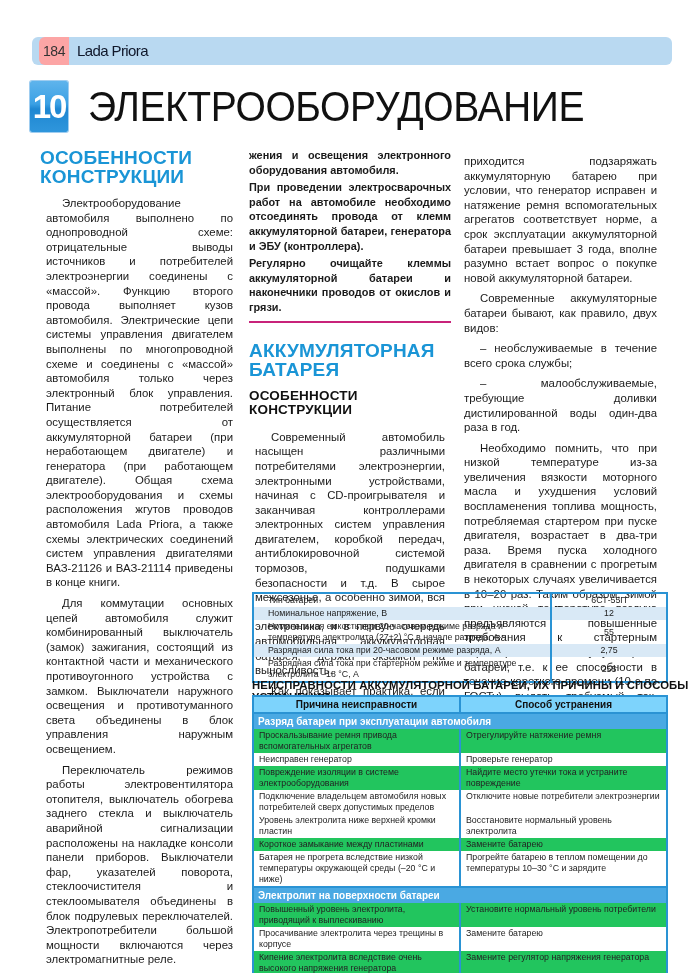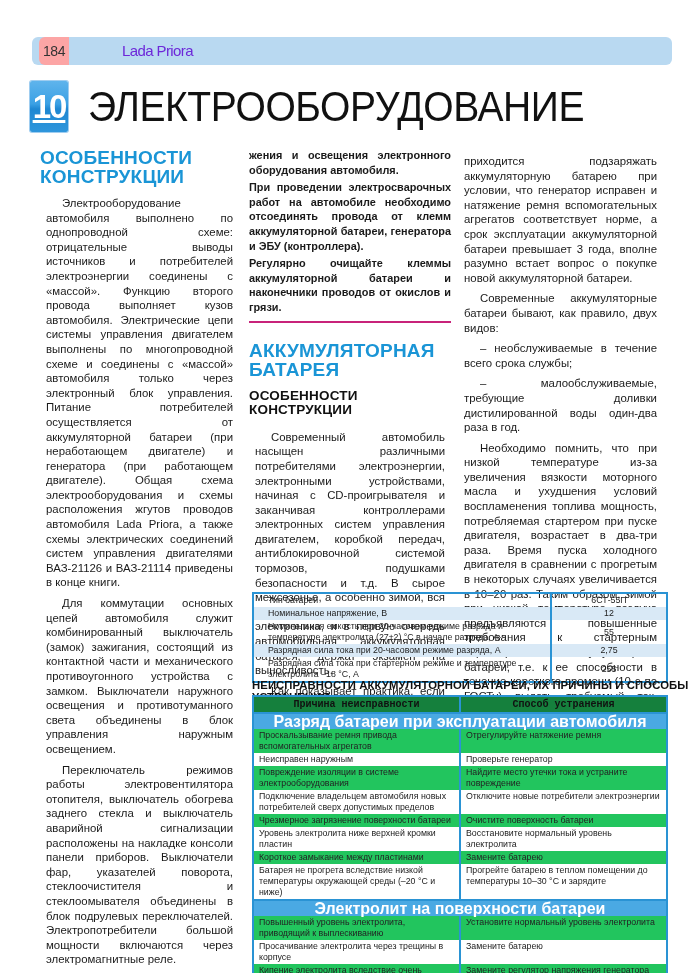--- a/index.html
+++ b/index.html
@@ -1,44 +1,44 @@
 <!DOCTYPE html>
 <html><head>
 <meta charset="utf-8">
 <style>
   html, body { margin:0; padding:0; background:#ffffff; }
   body { width:700px; height:973px; position:relative; overflow:hidden; font-family:"Liberation Sans", sans-serif; color:#1a1a1a; }
   .header-bar { position:absolute; left:32px; top:37px; width:640px; height:28px; background:#b9d9f1; border-radius:6px; }
   .page-num-box { position:absolute; left:32px; top:37px; width:30px; height:28px; background:#fca5a5; border-radius:6px 0 0 6px; font-family:"Liberation Sans", sans-serif; font-size:14px; color:#333; line-height:28px; text-align:center; letter-spacing:-0.5px;margin-left:7px; }
-  .book-title { position:absolute; left:77px; top:37px; font-size:15px; color:#6d28d9; line-height:28px; letter-spacing:-0.6px;margin-left:45px; }
-  .chapter-box { position:absolute; left:30px; top:81px; width:38px; height:51px; background:linear-gradient(#5fb4ec 0%, #3aa0e4 45%, #1e87d2 55%, #2f96dc 100%); border-radius:2px; box-shadow:0 0 0 1px #9fcdf0; color:#fff; font-size:33px; font-weight:bold; text-align:center; line-height:51px; letter-spacing:-2px;text-decoration:underline; }
+  .book-title { position:absolute; left:77px; top:37px; font-size:15px; color:#0f172a; line-height:28px; letter-spacing:-0.6px; }
+  .chapter-box { position:absolute; left:30px; top:81px; width:38px; height:51px; background:linear-gradient(#5fb4ec 0%, #3aa0e4 45%, #1e87d2 55%, #2f96dc 100%); border-radius:2px; box-shadow:0 0 0 1px #9fcdf0; color:#fff; font-size:33px; font-weight:bold; text-align:center; line-height:51px; letter-spacing:-2px; }
   .chapter-title { position:absolute; left:88px; top:80px; font-size:42px; color:#111; letter-spacing:-0.5px; line-height:54px; transform:scaleX(0.93); transform-origin:left; }
   .col { position:absolute; font-size:11.4px; line-height:14.6px; text-align:justify; }
   .col p { margin:6px; text-indent:16px; }
   .col1 { left:40px; top:148px; width:199px; }
   .col2 { left:249px; top:148px; width:202px; }
   .col3 { left:458px; top:148px; width:205px; }
   .sec-title { color:#1a95d6; font-weight:bold; font-size:19px; line-height:19px; letter-spacing:0.2px; margin:0 0 10px 0; }
   .sub-title { font-weight:bold; font-size:13.5px; margin:10px 0 12px 0; color:#111; letter-spacing:0.2px; }
   .warn-head { color:#c8237a; font-weight:bold; font-size:13px; border-top:2px solid #c8237a; border-bottom:2px solid #c8237a; padding:2px 0 1px 0; margin:10px 0 4px 0; letter-spacing:0.3px; }
   .warn p { font-weight:bold; text-indent:0; margin:0 0 3px 0; font-size:10.9px; line-height:14.6px; }
   .warn-end { border-bottom:2px solid #c8237a; padding-bottom:3px; margin-bottom:18px; }
   .table-title { position:absolute; font-weight:bold; font-size:11.3px; color:#111; letter-spacing:0.1px; }
   table { position:absolute; border-collapse:collapse; font-size:8.8px; line-height:11px; }
   .spec { left:252px; top:592px; width:416px; border:2px solid #2a93d4; }
   .spec td { padding:1px 14px; border-right:2px solid #2a93d4; color:#222; }
   .spec td.v { text-align:center; border-right:none; width:86px; }
   .spec tr.alt td { background:#d9e9f6; }
   .faults { left:252px; top:695px; width:416px; border:2px solid #2a93d4; }
-  .faults th { font-size:10px; font-weight:bold; padding:2px 4px; border-right:2px solid #2a93d4; color:#111; background:#15803d;font-family:Liberation Mono, monospace; }
+  .faults th { font-size:10px; font-weight:bold; padding:2px 4px; border-right:2px solid #2a93d4; color:#111; background:#7dd3fc; }
   .faults th:last-child { border-right:none; }
   .faults td { padding:1px 5px; border-right:2px solid #2a93d4; vertical-align:top; color:#222; width:50%; }
   .faults td:last-child { border-right:none; }
   .faults tr.alt td { background:#22c55e; }
-  .faults tr.group td { background:#4aa9e3; color:#fff; font-weight:bold; text-align:center; font-size:16px; padding:2px 4px; border-top:2px solid #2a93d4; }
+  .faults tr.group td { background:#4aa9e3; color:#fff; font-weight:bold; text-align:left; font-size:10px; padding:2px 4px; border-top:2px solid #2a93d4; }
 </style>
 </head>
 <body>
 
 <div class="header-bar"></div>
 <div class="page-num-box">184</div>
 <div class="book-title">Lada Priora</div>
 <div class="chapter-box">10</div>
 <div class="chapter-title">ЭЛЕКТРООБОРУДОВАНИЕ</div>
 
@@ -114,53 +114,49 @@
     <th>Способ устранения</th>
   </tr>
   <tr class="group">
         <td colspan="2">Разряд батареи при эксплуатации автомобиля</td>
       </tr>
   <tr class="alt">
         <td>Проскальзывание ремня привода вспомогательных агрегатов</td>
         <td>Отрегулируйте натяжение ремня</td>
       </tr>
   <tr>
-        <td>Неисправен наружным</td>
+        <td>Неисправен генератор</td>
         <td>Проверьте генератор</td>
       </tr>
   <tr class="alt">
         <td>Повреждение изоляции в системе электрооборудования</td>
         <td>Найдите место утечки тока и устраните повреждение</td>
       </tr>
   <tr>
         <td>Подключение владельцем автомобиля новых потребителей сверх допустимых пределов</td>
         <td>Отключите новые потребители электроэнергии</td>
-      </tr>
-  <tr class="alt">
-        <td>Чрезмерное загрязнение поверхности батареи</td>
-        <td>Очистите поверхность батареи</td>
       </tr>
   <tr>
         <td>Уровень электролита ниже верхней кромки пластин</td>
         <td>Восстановите нормальный уровень электролита</td>
       </tr>
   <tr class="alt">
         <td>Короткое замыкание между пластинами</td>
         <td>Замените батарею</td>
       </tr>
   <tr>
         <td>Батарея не прогрета вследствие низкой температуры окружающей среды (–20 °С и ниже)</td>
         <td>Прогрейте батарею в теплом помещении до температуры 10–30 °С и зарядите</td>
       </tr>
   <tr class="group">
         <td colspan="2">Электролит на поверхности батареи</td>
       </tr>
   <tr class="alt">
         <td>Повышенный уровень электролита, приводящий к выплескиванию</td>
-        <td>Установите нормальный уровень электролита</td>
+        <td>Установите нормальный уровень потребители</td>
       </tr>
   <tr>
         <td>Просачивание электролита через трещины в корпусе</td>
         <td>Замените батарею</td>
       </tr>
   <tr class="alt">
         <td>Кипение электролита вследствие очень высокого напряжения генератора</td>
         <td>Замените регулятор напряжения генератора</td>
       </tr>
 

